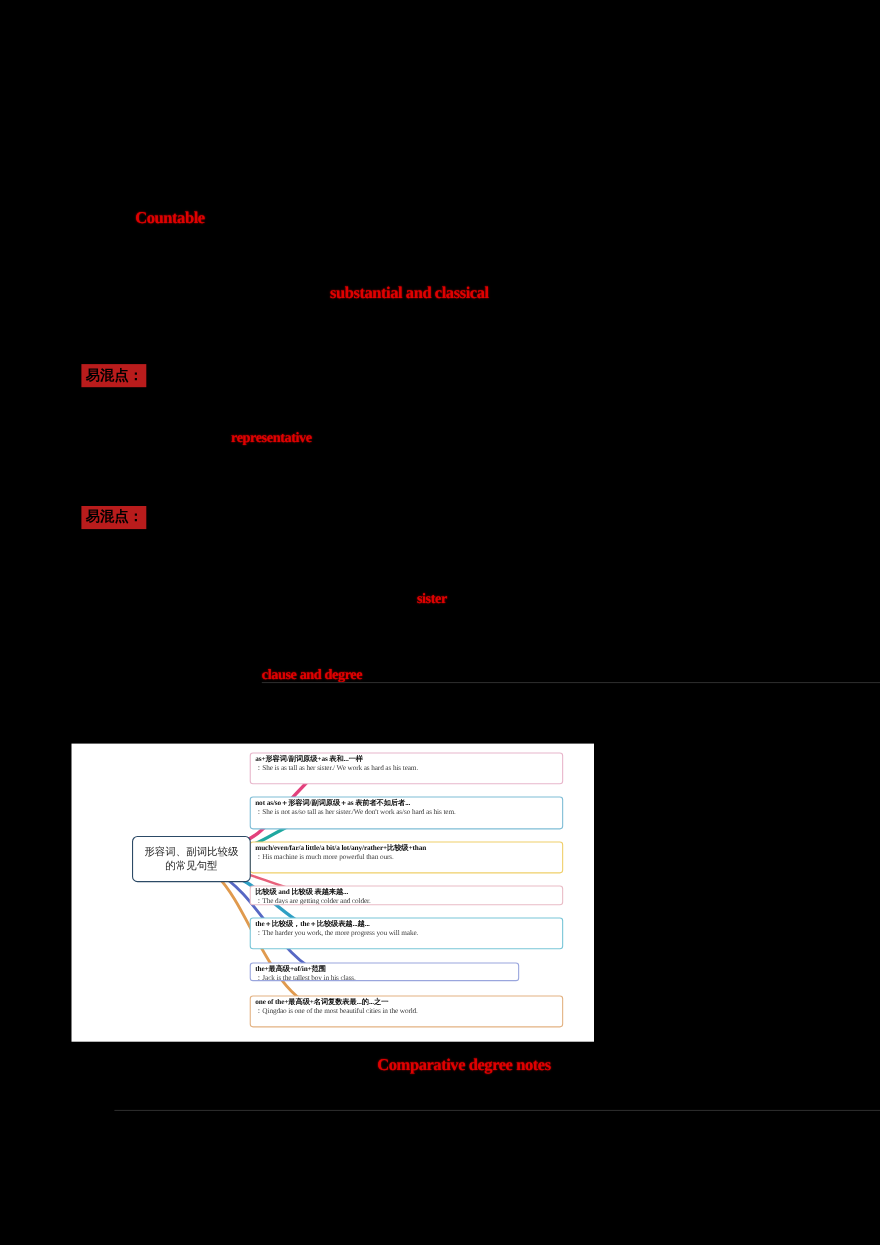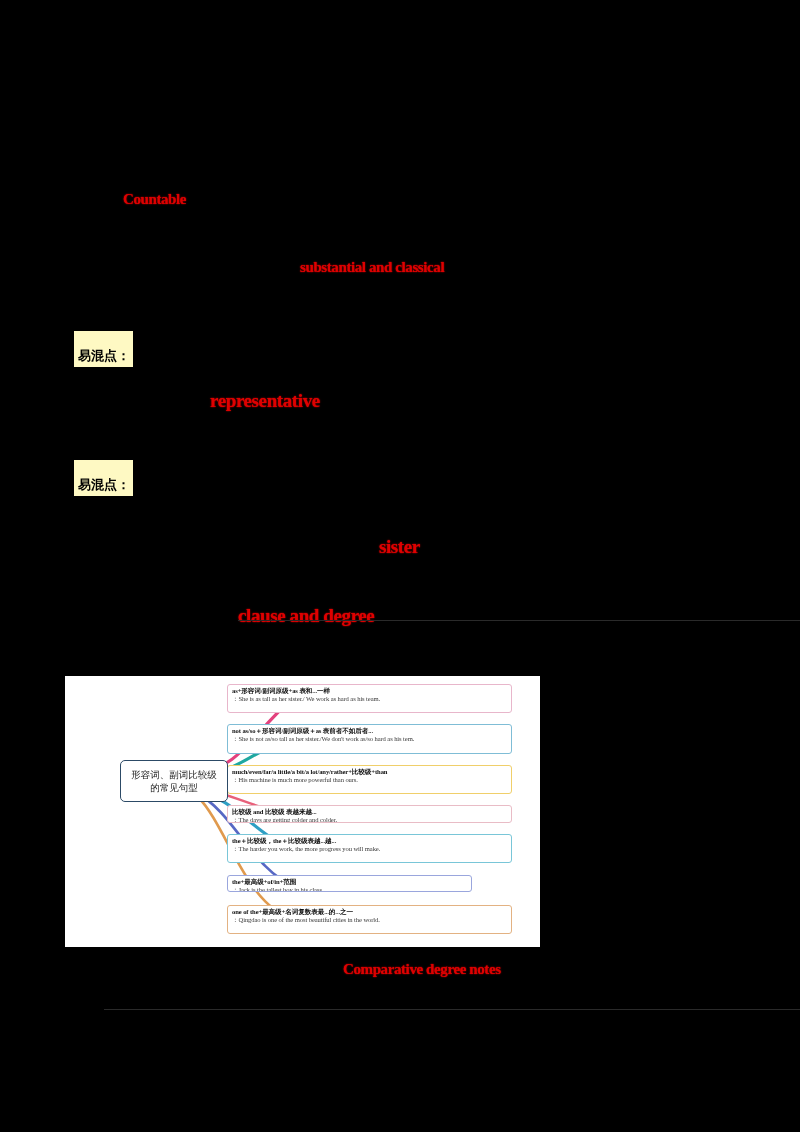--- a/index.html
+++ b/index.html
@@ -26,41 +26,41 @@
 
   
   .redtext {
     color: #cc0000;
     font-weight: bold;
     font-family: "Liberation Serif", serif;
     text-shadow: 0 0 1px #aa0000, 0 0 2px #880000;
     filter: blur(0.45px) contrast(1.25);
     letter-spacing: -0.4px;
   }
-  .redtext.mid   { font-size: 19px; }
+  .redtext.mid   { font-size: 13px; }
   .redtext.big   { font-size: 15px; }
 
   .bluetext {
     color: #1111dd;
     font-weight: bold;
     font-size: 12px;
     text-decoration: underline;
     text-decoration-color: #1111dd;
     filter: blur(0.45px) contrast(1.25);
     letter-spacing: -0.4px;
     font-family: "Liberation Serif", serif;
   }
 
   .hl-cyan {
-    background: #fef9c3;
+    background: #b91c1c;
     color: #000000;
     font-weight: bold;
     font-size: 13px;
     font-family: "DejaVu Sans", "Liberation Sans", sans-serif;
-    padding: 16px 3px 2px 4px;
+    padding: 1px 3px 2px 4px;
     letter-spacing: 0px;
   }
 
   .rule {
     position: absolute;
     height: 1px;
     background: #2a2a2a;
   }
 
   

